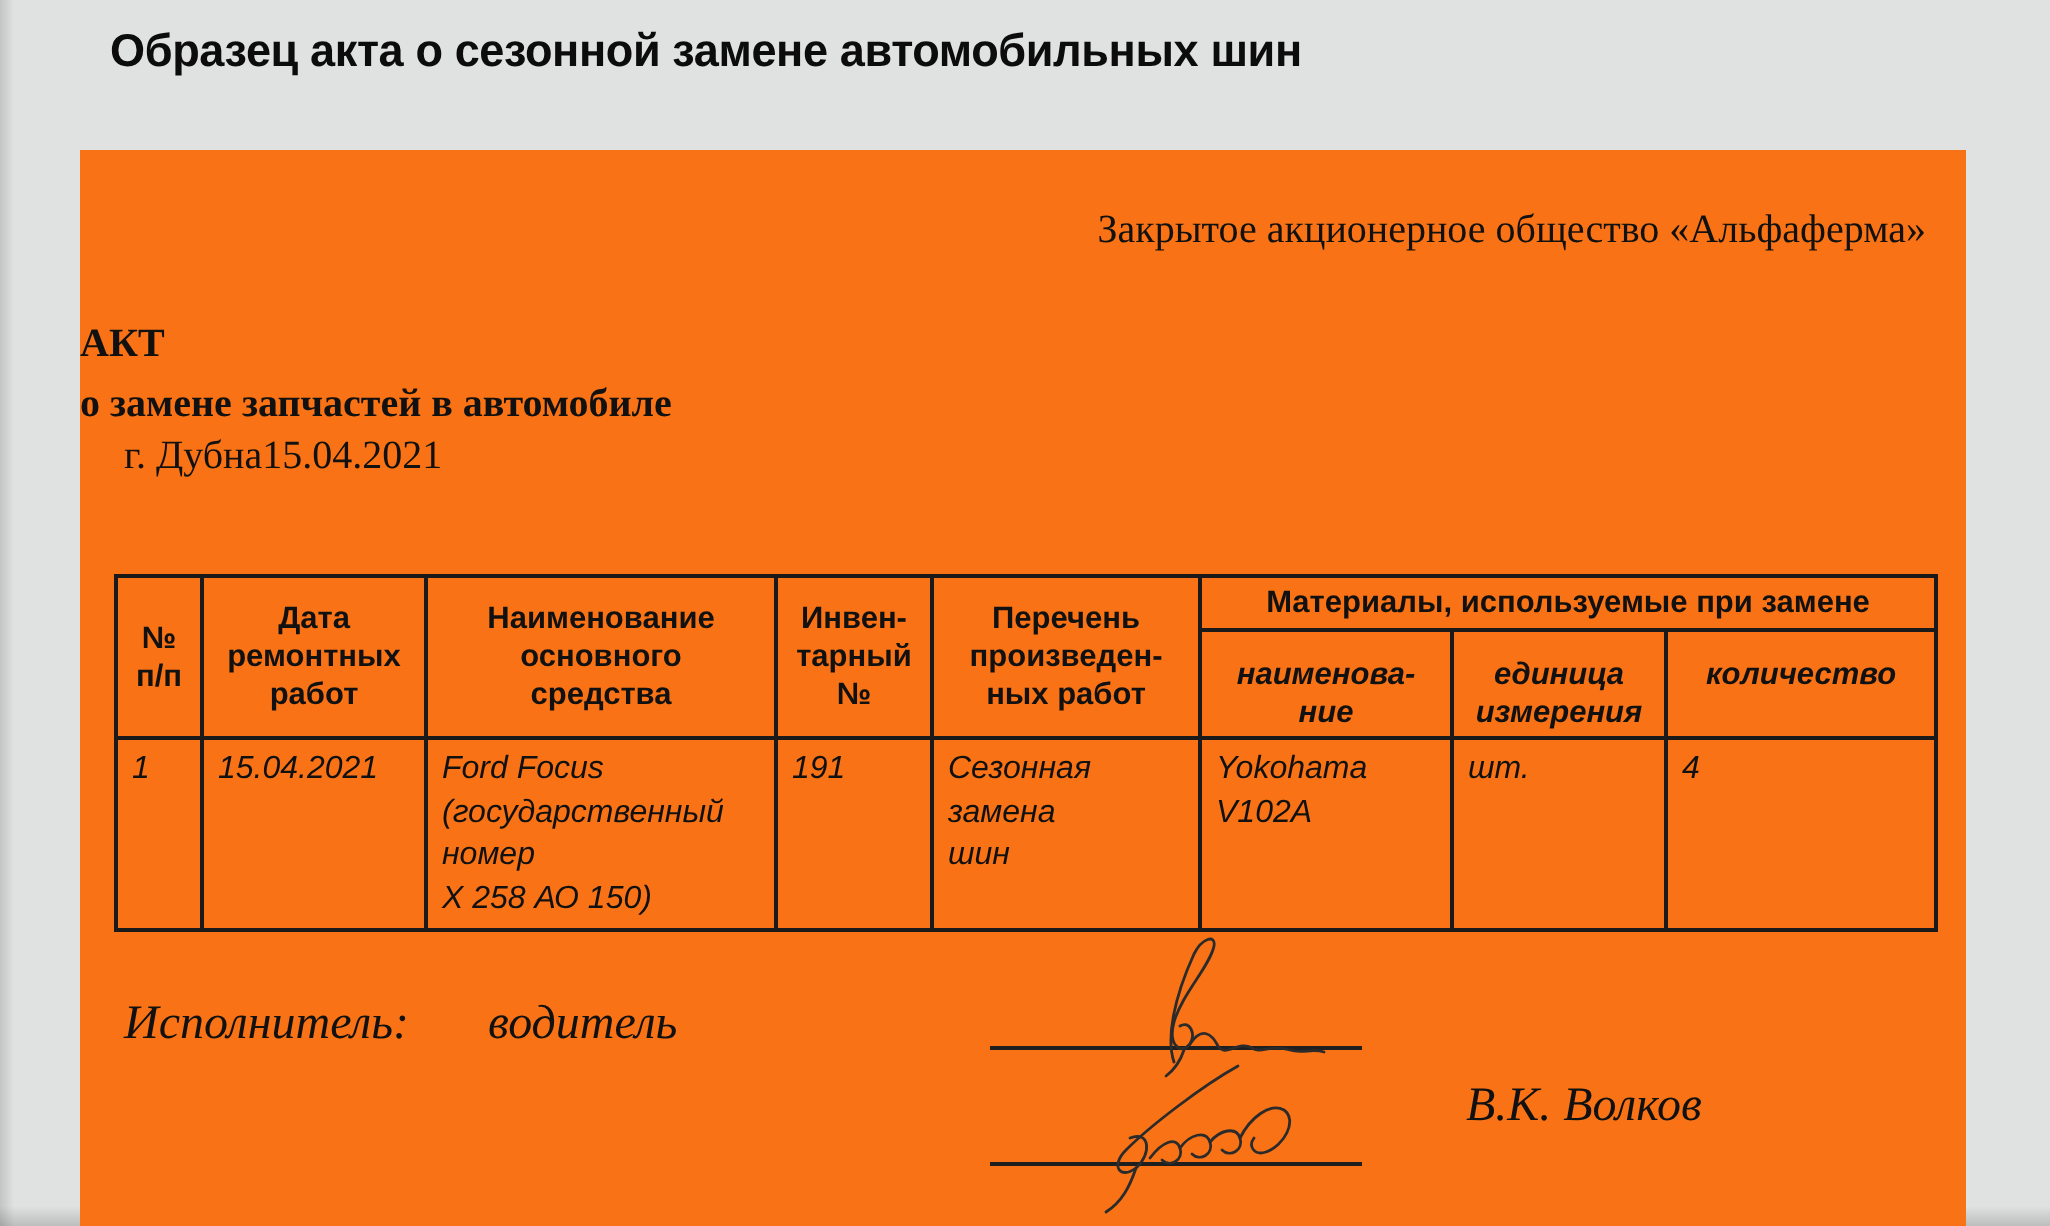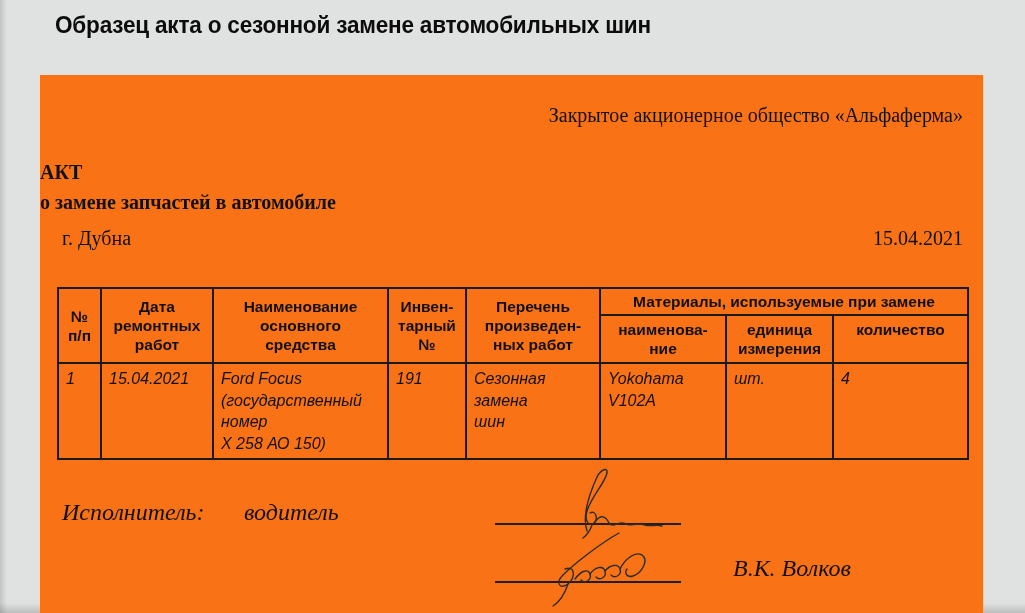--- a/index.html
+++ b/index.html
@@ -39,42 +39,42 @@
   }
   .doc-title {
     position: absolute; top: 86px; left: 0; width: 100%;
     text-align: left; font-weight: bold; font-size: 20px; margin: 0;
   }
   .doc-subtitle {
     position: absolute; top: 116px; left: 0; width: 100%;
     text-align: left; font-weight: bold; font-size: 20px; margin: 0;
   }
   .city-date {
-    position: absolute; top: 152px; left: 22px; right: 20px;
-    display: flex; justify-content: space-between;
+    position: absolute; top: 142px; left: 22px; right: 20px;
+    display: flex; 
     font-size: 20px;
   }
   table.act-table {
     position: absolute; left: 17px; top: 212px;
     border-collapse: collapse;
     table-layout: fixed;
     width: 910px;
     font-family: "Liberation Sans", sans-serif;
   }
   .act-table th, .act-table td {
     border: 2px solid #1a1a1a;
     overflow: hidden;
   }
   .act-table th {
     font-weight: bold; font-size: 15.5px; line-height: 19px;
     text-align: center; vertical-align: middle;
     white-space: pre-line; padding: 2px 2px;
   }
   .act-table tr.sub-row th {
-    vertical-align: top; padding-top: 4px;
+    vertical-align: top; padding-top: 12px; font-style: italic;
   }
   .act-table th.group-header { line-height: 21px; padding: 1px 2px; border-radius: 7px; }
   .act-table td {
     font-style: italic; font-size: 16px; line-height: 21.5px;
     vertical-align: top; text-align: left;
     white-space: pre-line; padding: 4px 6px 4px 7px;
   }
   .sig-label { position: absolute; font-size: 24px; white-space: nowrap; font-style: italic; }
   .sig-line {
     position: absolute; width: 186px; height: 0;
@@ -161,21 +161,21 @@
         <td>4</td>
       </tr>
     </tbody>
   </table>
 
   <span class="sig-label" style="left:22px; top:424px;">Исполнитель:</span>
   <span class="sig-label" style="left:204px; top:424px;">водитель</span>
   <div class="sig-line" style="left:455px; top:448px;"></div>
 
   <div class="sig-line" style="left:455px; top:506px;"></div>
-  <span class="sig-label" style="left:693px; top:480px;">В.К. Волков</span>
+  <span class="sig-label" style="left:693px; top:465px;">В.К. Волков</span>
 
   <svg class="signature-svg" style="left:495px; top:390px;" width="150" height="74" viewBox="0 0 150 74">
     <path d="M52,66 C48,54 52,34 62,12 C66,4 73,2 72,8 C70,18 56,32 52,46 C49,57 55,63 60,57 C63,52 60,45 55,48"></path>
     <path d="M60,57 C66,48 71,52 74,58 C78,64 84,55 91,59 C95,62 101,57 110,60 C116,62 121,59 127,61"></path>
     <path d="M57,60 C55,66 52,70 48,73"></path>
   </svg>
 
   <svg class="signature-svg" style="left:483px; top:452px;" width="165" height="80" viewBox="0 0 165 80">
     <path d="M96,6 C78,16 52,36 40,48 C32,56 37,63 45,57 C53,50 52,38 42,42"></path>
     <path d="M45,57 C42,66 38,74 30,79"></path>

